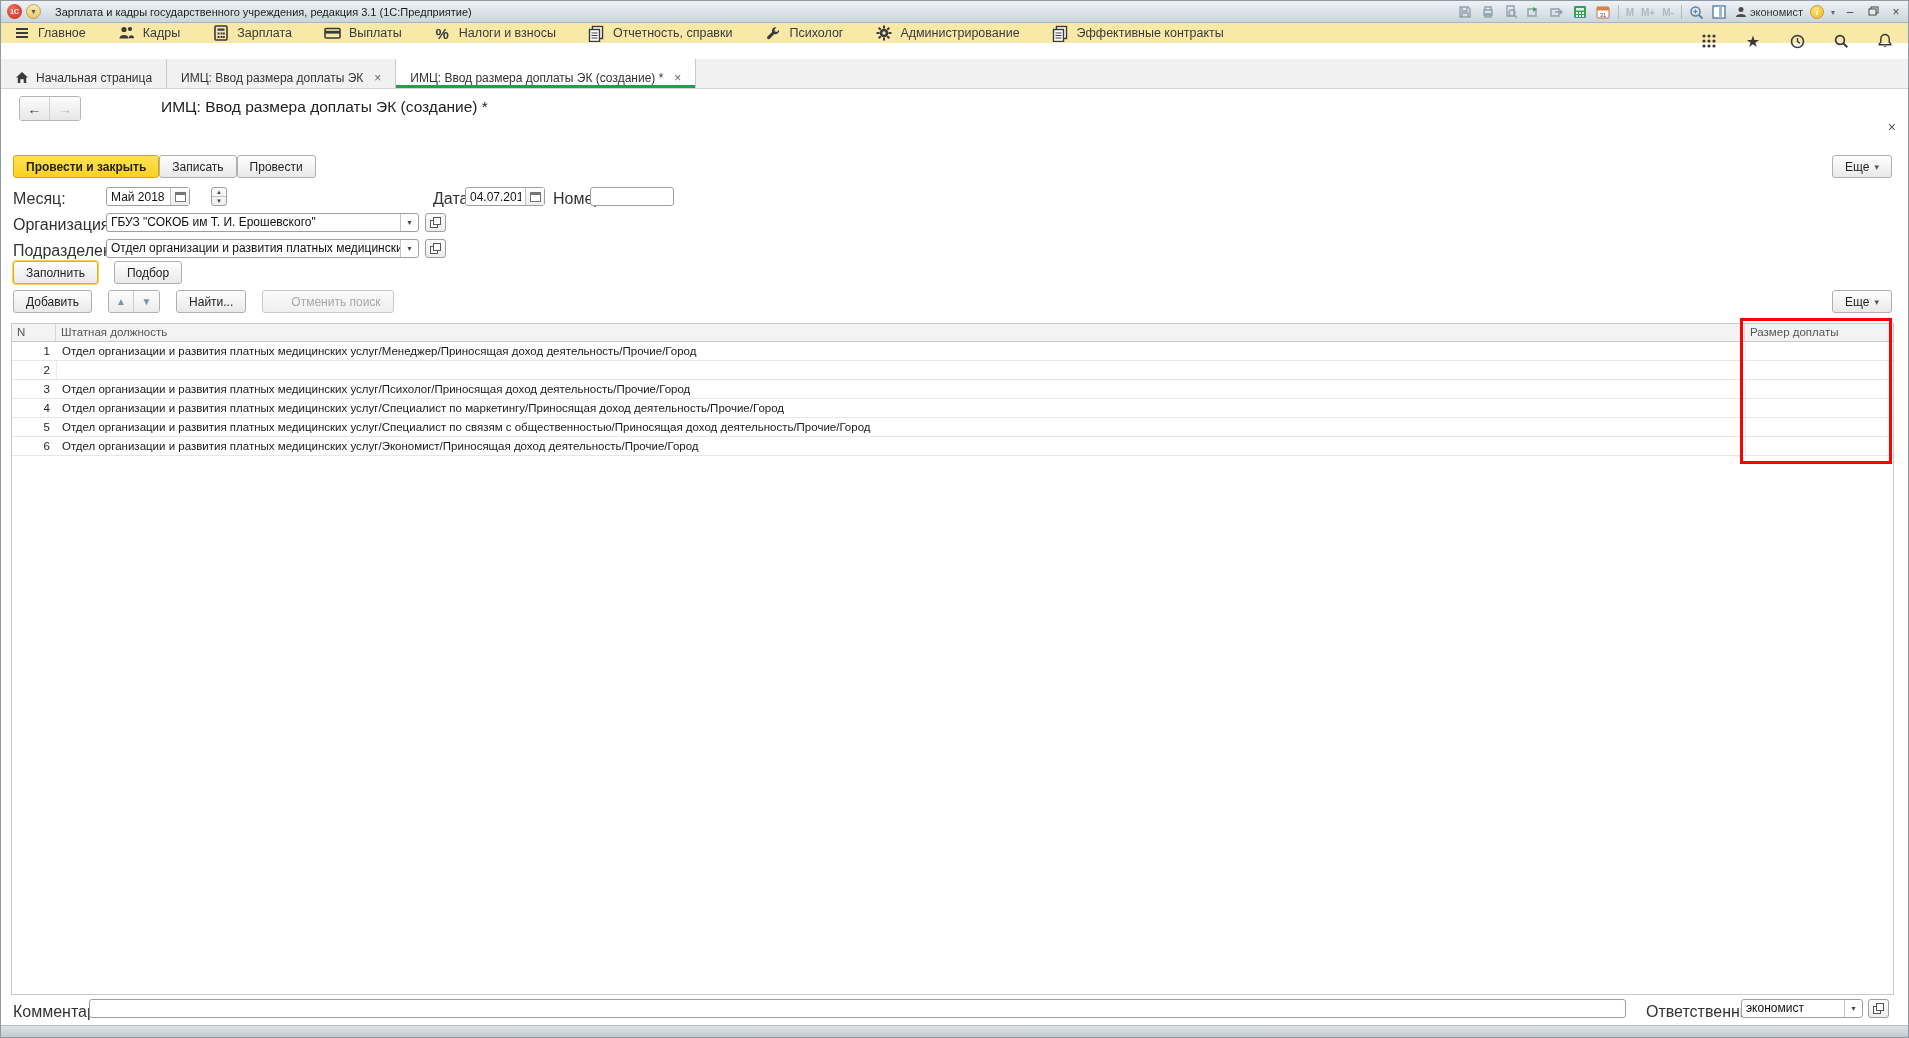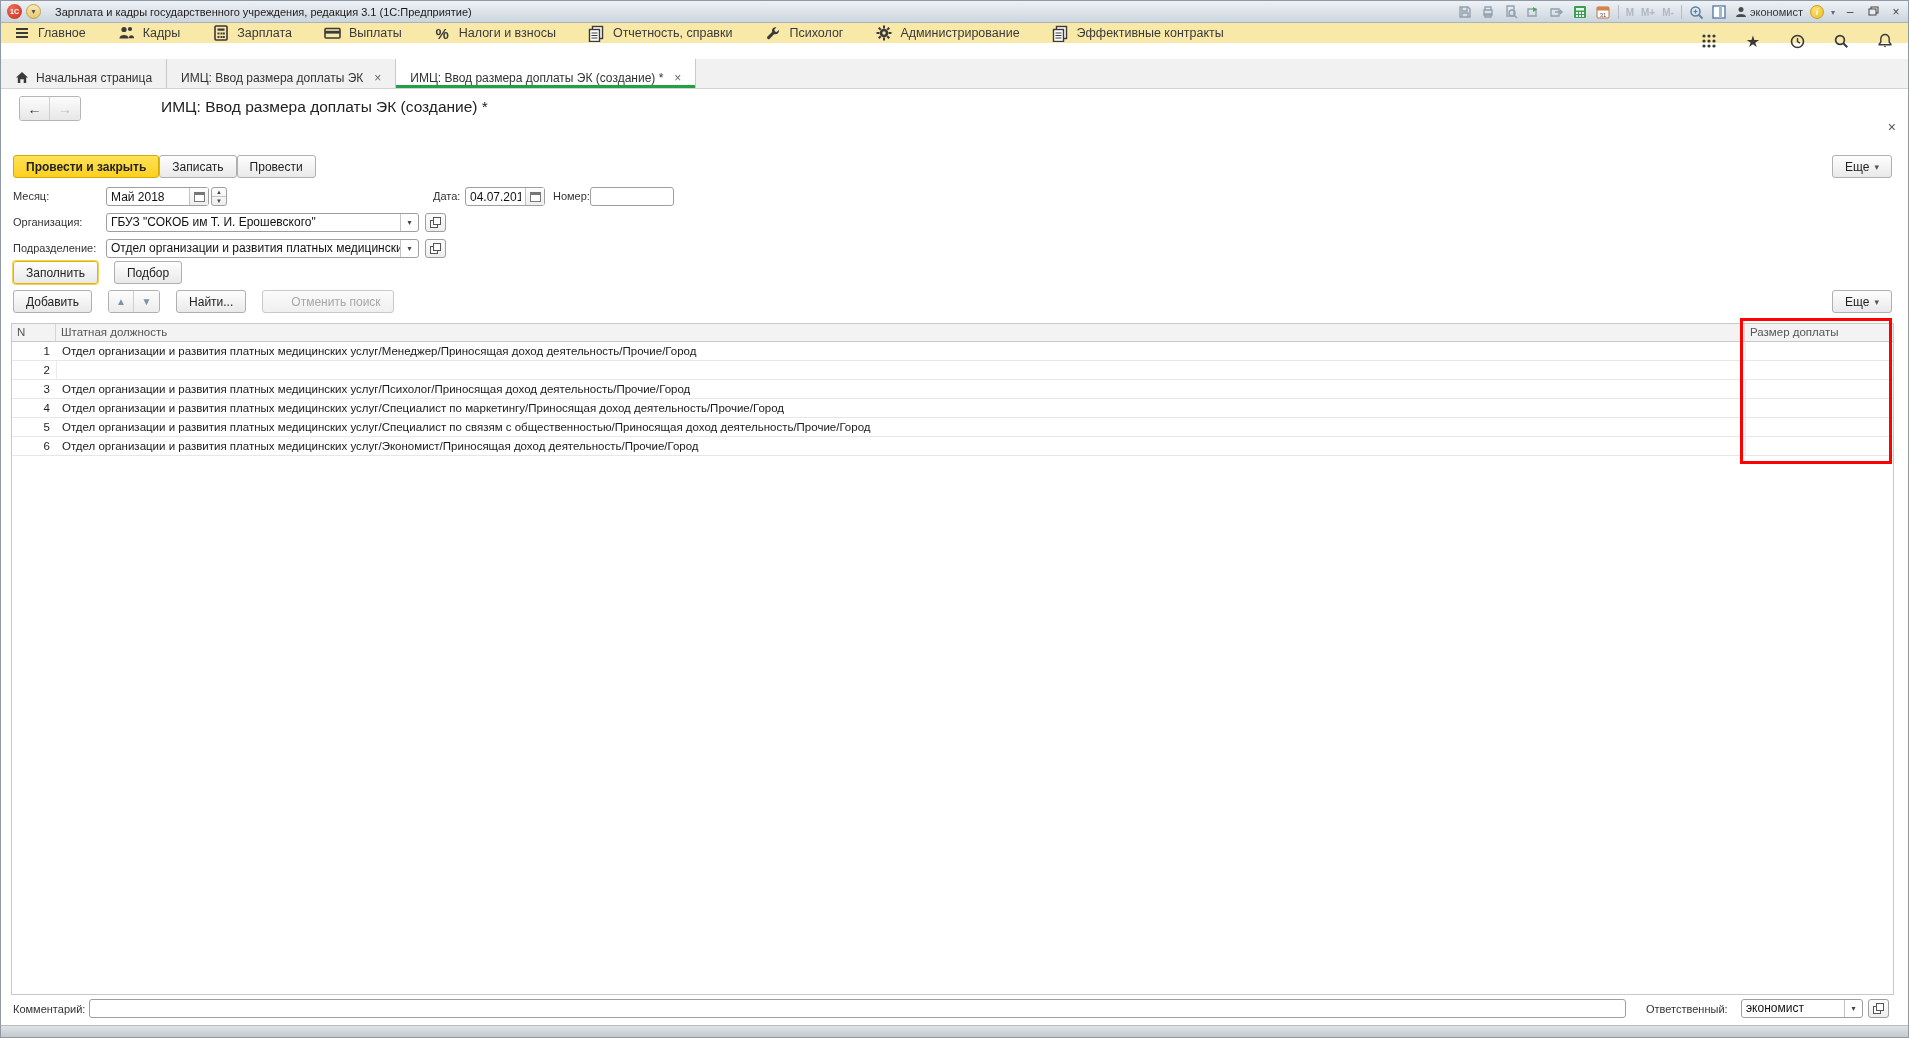--- a/index.html
+++ b/index.html
@@ -58,21 +58,21 @@
   .btn { display:inline-flex; align-items:center; justify-content:center; height:23px; padding:0 12px;
     background:linear-gradient(#fefefe,#e9e9e9); border:1px solid #b0b0b0; border-radius:3px; font-size:12px; color:#222; cursor:pointer; white-space:nowrap; }
   .btn.primary { background:linear-gradient(#ffe257,#fcd01f); border-color:#d3ab00; font-weight:bold; }
   .btn.accent { border-color:#e0b400; box-shadow:0 0 0 1px #f1d261; font-weight:normal; }
   .btn.disabled { color:#a8a8a8; background:linear-gradient(#fbfbfb,#efefef); border-color:#c9c9c9;padding-left:28px; }
   .btn .dd { font-size:9px; margin-left:5px; color:#555; }
   .cmdrow { position:absolute; left:12px; top:66px; display:flex; }
   .more-top { position:absolute; right:16px; top:66px; }
   .more-tbl { position:absolute; right:16px; top:201px; }
 
-  .lbl { position:absolute; font-size:11px; color:#333; white-space:nowrap; }
+  .lbl { position:absolute; font-size:16px; color:#333; white-space:nowrap; }
   .igroup { position:absolute; display:flex; align-items:stretch; border:1px solid #9e9e9e; border-radius:3px; background:#fff; height:19px; }
   .igroup input { border:none; outline:none; font-family:inherit; font-size:12px; padding:0 4px; flex:1; min-width:0; color:#111; background:transparent; }
   .ig-btn { width:19px; display:flex; align-items:center; justify-content:center; border-left:1px solid #c4c4c4; background:linear-gradient(#fdfdfd,#eee); }
   .ig-arrow { width:18px; display:flex; align-items:center; justify-content:center; font-size:8px; color:#444; border-left:1px solid #c4c4c4; }
   .combo-text { flex:1; font-size:12px; padding:1px 4px 0; overflow:hidden; white-space:nowrap; color:#111; }
   .spinner { position:absolute; width:16px; height:19px; border:1px solid #9e9e9e; border-radius:3px; display:flex; flex-direction:column; background:linear-gradient(#fdfdfd,#eee); }
   .spin { flex:1; display:flex; align-items:center; justify-content:center; font-size:6px; color:#444; }
   .spin:first-child { border-bottom:1px solid #c4c4c4; }
   .openbtn { position:absolute; width:21px; height:19px; border:1px solid #9e9e9e; border-radius:3px;
     background:linear-gradient(#fdfdfd,#eee); display:flex; align-items:center; justify-content:center; }
@@ -391,21 +391,21 @@
       <button class="btn primary">Провести и закрыть</button>
       <button class="btn">Записать</button>
       <button class="btn">Провести</button>
     </div>
     <button class="btn more-top">
         <span>Еще</span>
         <span class="dd">▾</span>
       </button>
 
     <div class="lbl" style="left:12px;top:101px;">Месяц:</div>
-    <div class="igroup" style="left:105px;top:98px;width:103px;">
+    <div class="igroup" style="left:105px;top:98px;width:84px;">
       <input value="Май 2018" style="">
       <span class="ig-btn">
           <svg width="11" height="11">
             <rect x="0.5" y="1.5" width="10" height="9" fill="#fff" stroke="#777"></rect>
             <rect x="0.5" y="1.5" width="10" height="2.5" fill="#777"></rect>
           </svg>
         </span>
     </div>
     <div class="spinner" style="left:210px;top:98px;">
       <span class="spin">▲</span>

